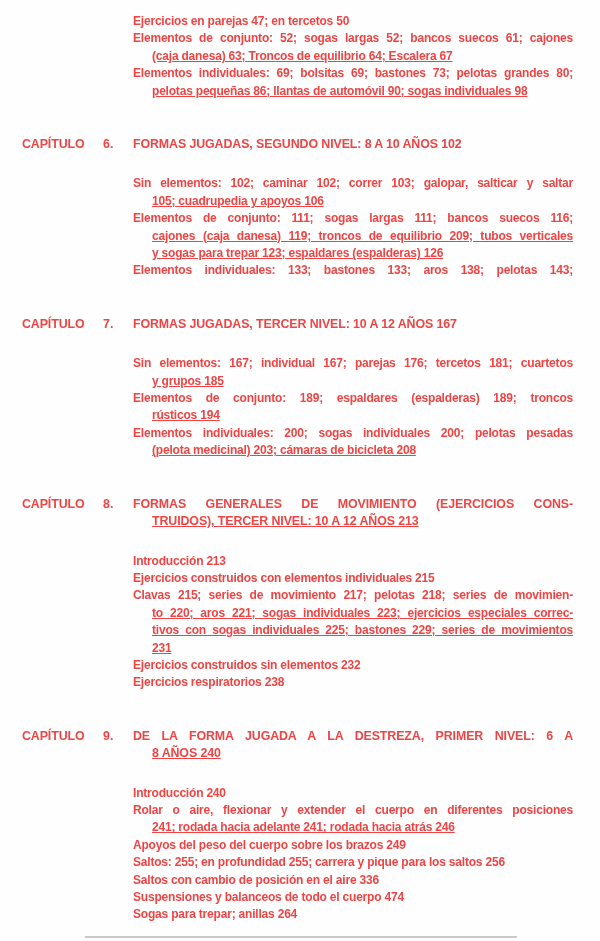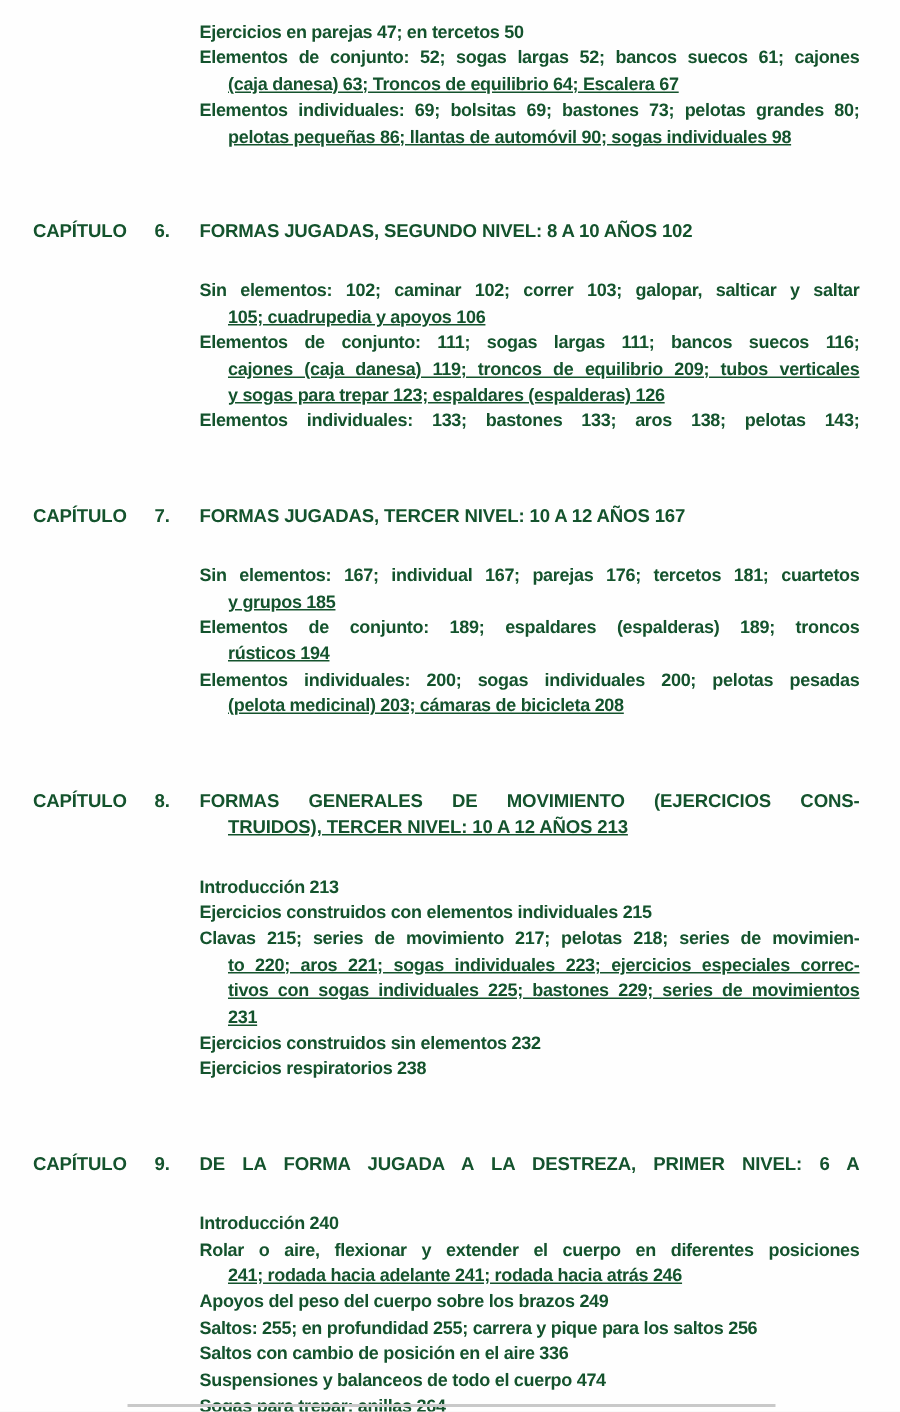--- a/index.html
+++ b/index.html
@@ -6,21 +6,21 @@
   body{
     width:600px;height:941px;
     background:#e9e9e9;
     font-family:"Liberation Sans","DejaVu Sans",sans-serif;
   }
   .page{
     position:relative;
     width:600px;height:941px;
     background:#fefefe;
     overflow:hidden;
-    color:#14532d;
+    color:#ef4444;
     font-weight:700;
   }
   .line{
     font-size:12px;
     line-height:17.4px;
     letter-spacing:-0.2px;
     white-space:normal;
   }
   .line.ind{margin-left:19px;text-decoration:underline;}
   .line.just{
@@ -30,21 +30,21 @@
   .intro-block{
     position:absolute;
     top:13px;left:133px;
     width:440px;
   }
   .chapters{
     position:absolute;
     top:100px;left:0;
     width:600px;
   }
-  .chapter{margin-top:46px;}
+  .chapter{margin-top:36px;}
   .ch-head{
     position:relative;
     margin-left:133px;
     width:440px;
   }
   .ch-head .line{
     font-size:12.4px;
     letter-spacing:-0.1px;
   }
   .ch-label{
@@ -141,20 +141,21 @@
           <div class="line">Ejercicios respiratorios 238</div>
         </div>
   </div>
 
   <div class="chapter">
     <div class="ch-head">
       <span class="ch-label">CAPÍTULO</span>
       <span class="ch-num">9.</span>
       <div class="ch-title">
             <div class="line just">DE LA FORMA JUGADA A LA DESTREZA, PRIMER NIVEL: 6 A</div>
+            <div class="line ind">8 AÑOS 240</div>
           </div>
     </div>
     <div class="ch-body">
           <div class="line">Introducción 240</div>
           <div class="line just">Rolar o aire, flexionar y extender el cuerpo en diferentes posiciones</div>
           <div class="line ind">241; rodada hacia adelante 241; rodada hacia atrás 246</div>
           <div class="line">Apoyos del peso del cuerpo sobre los brazos 249</div>
           <div class="line">Saltos: 255; en profundidad 255; carrera y pique para los saltos 256</div>
           <div class="line">Saltos con cambio de posición en el aire 336</div>
           <div class="line">Suspensiones y balanceos de todo el cuerpo 474</div>

